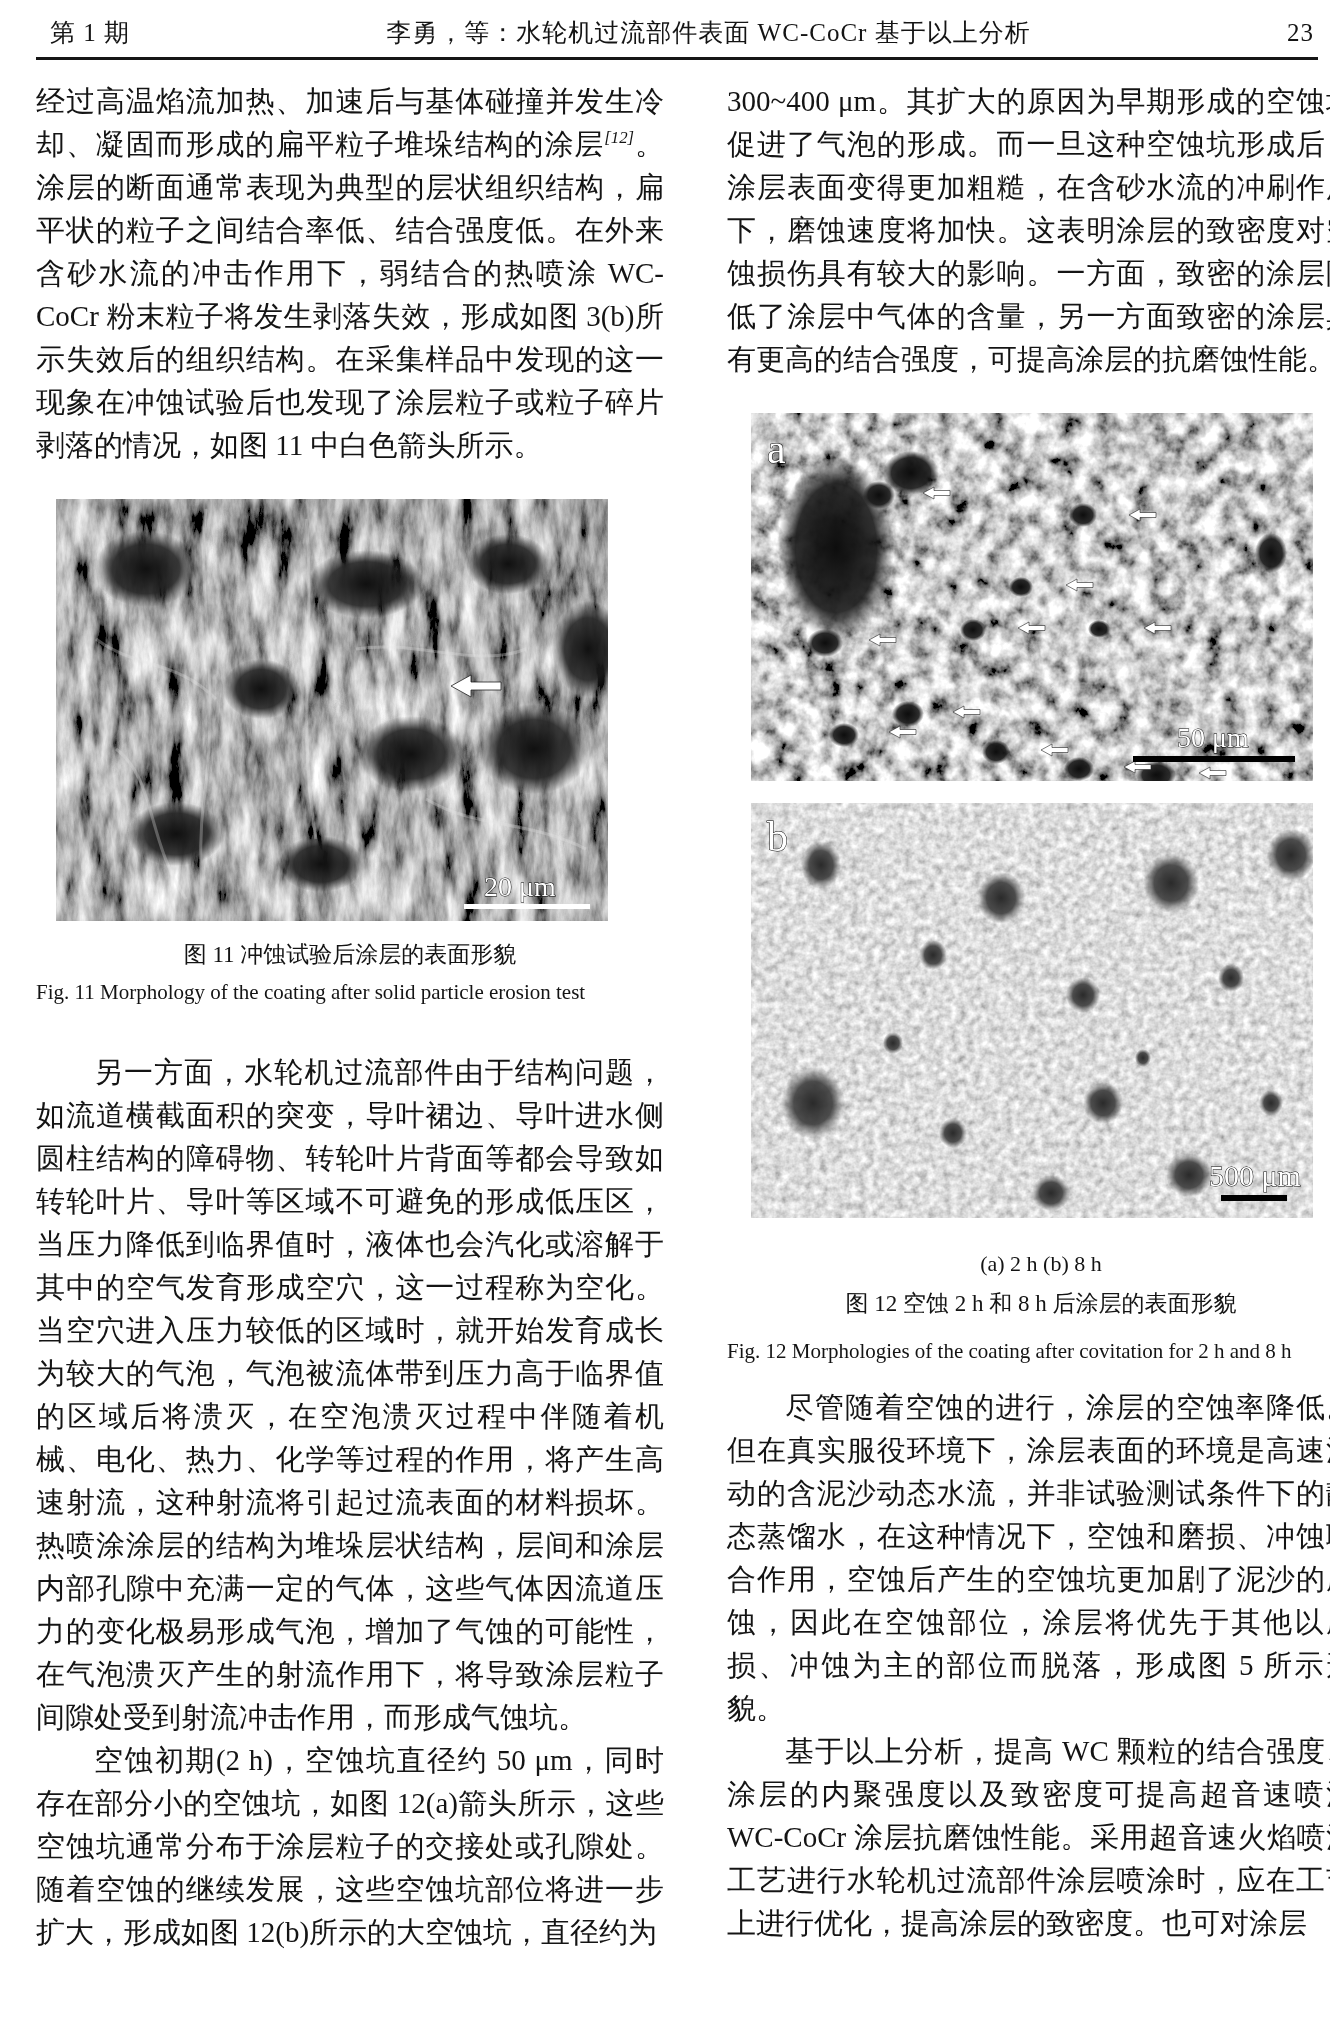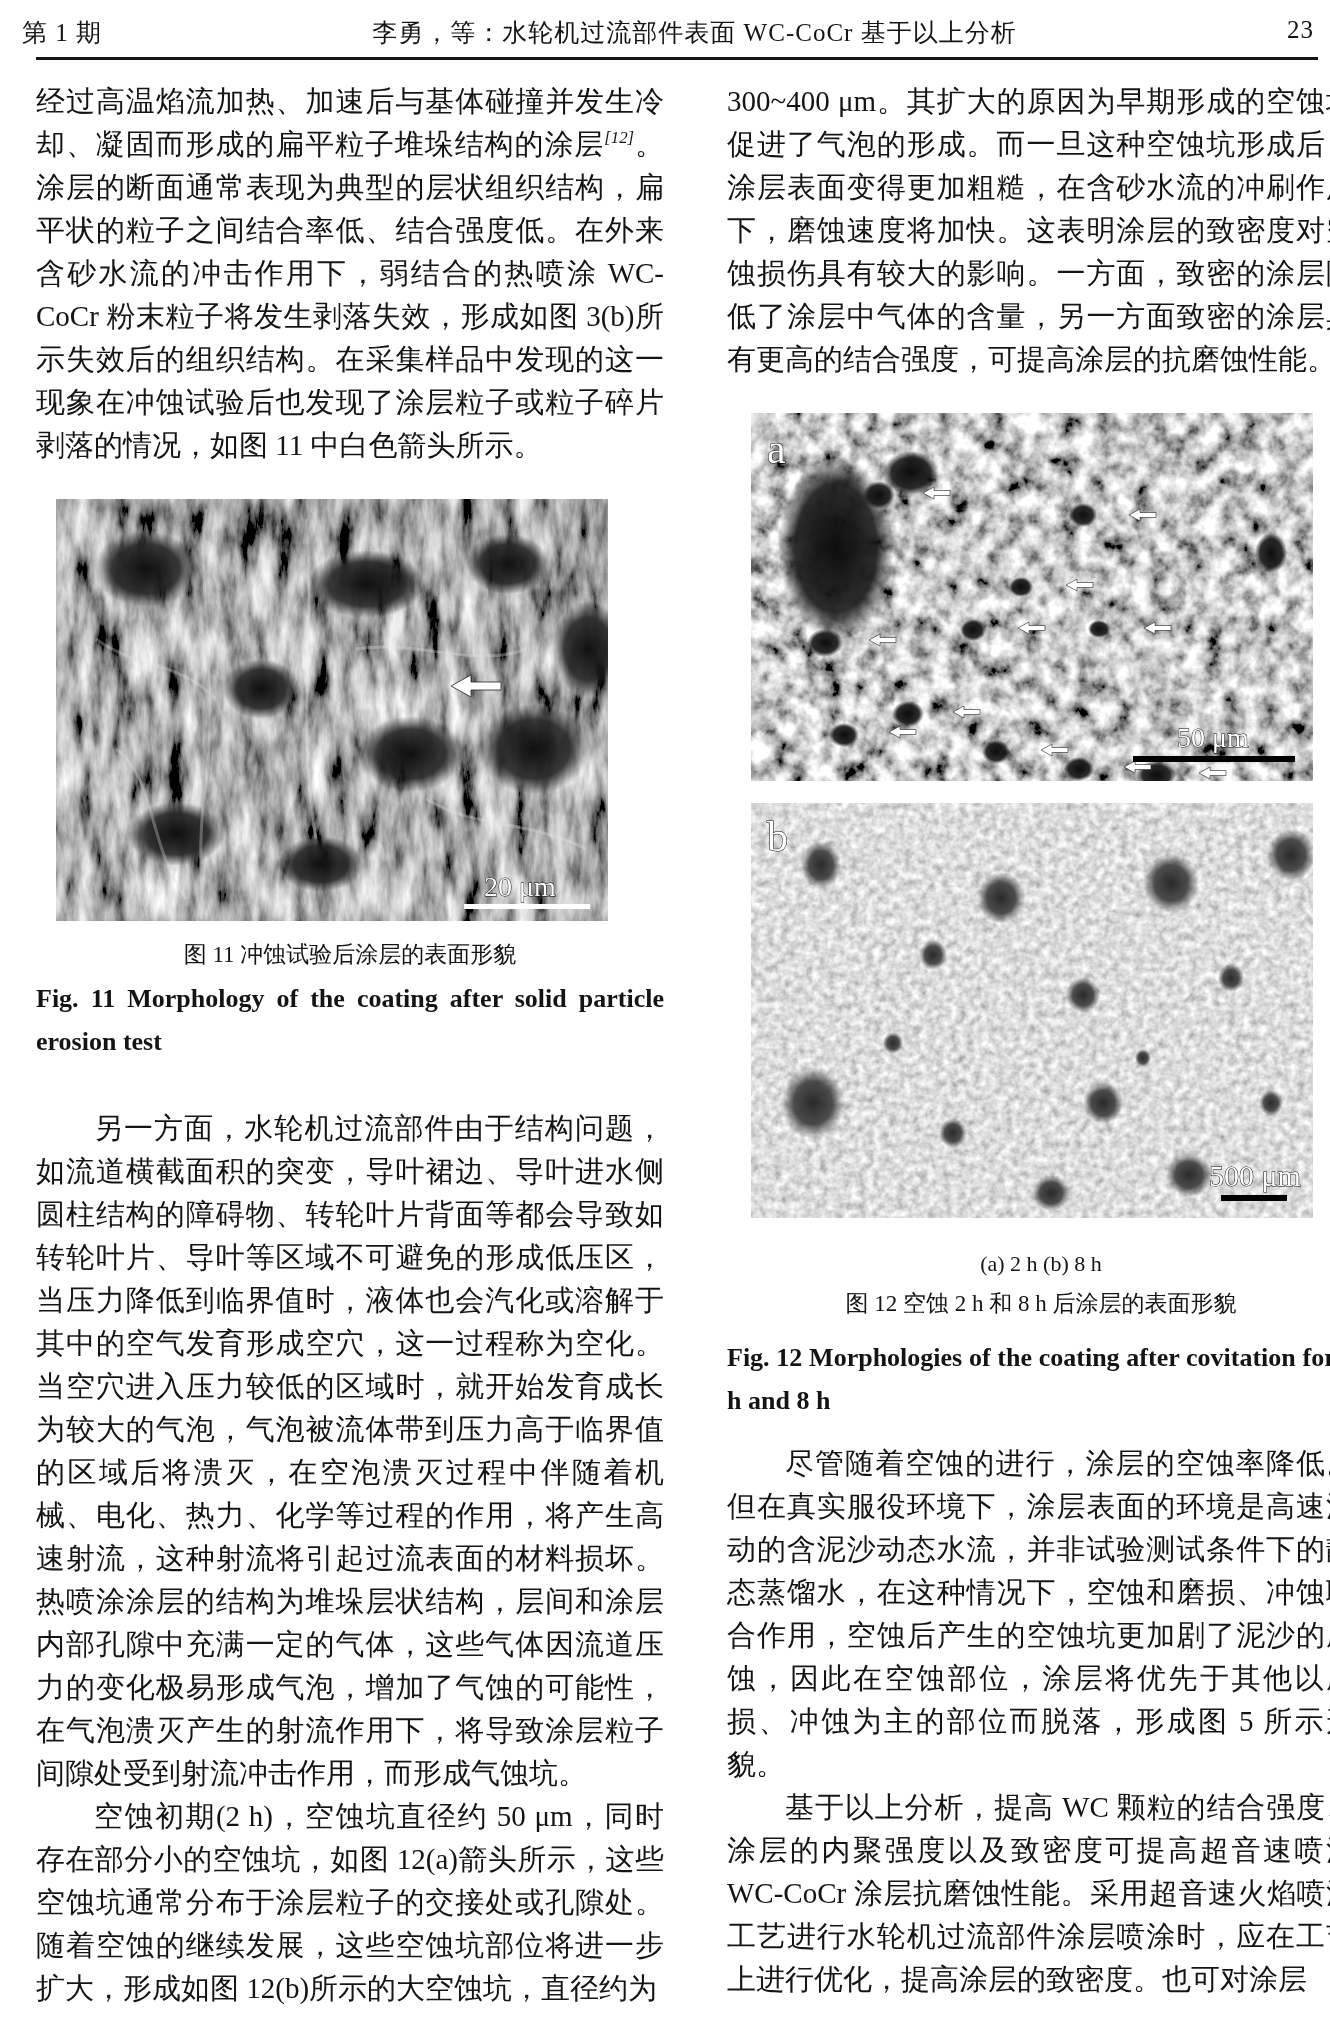--- a/index.html
+++ b/index.html
@@ -2,40 +2,40 @@
 <html><head>
 <meta charset="utf-8">
 <style>
   html,body{margin:0;padding:0;}
   body{
     width:1330px;height:2023px;background:#ffffff;position:relative;
     font-family:"Liberation Serif","DejaVu Serif",serif;color:#141414;
     overflow:hidden;
   }
   .page-header{
-    position:absolute;left:22px;right:16px;top:16px;
-    display:flex;justify-content:space-between;align-items:flex-start;
+    position:absolute;left:50px;right:16px;top:16px;
+    display:flex;justify-content:space-between;align-items:center;
     font-size:25px;letter-spacing:1px;
   }
   .header-rule{position:absolute;left:36px;right:12px;top:57px;height:3px;background:#151515;}
   .col{
     position:absolute;top:80px;width:628px;
     font-size:29px;line-height:43px;text-align:justify;text-justify:inter-ideograph;
   }
   .col-left{left:36px;}
   .col-right{left:727px;}
   p{margin:0;}
   .indent{text-indent:2em;}
   sup{font-size:0.58em;line-height:0;font-style:italic;}
   .fig11{display:block;margin:32px 0 0 20px;}
   .fig12a{display:block;margin:32px 0 0 24px;}
   .fig12b{display:block;margin:22px 0 0 24px;}
   .cap-cn{text-align:center;font-size:23px;line-height:40px;margin-top:14px;text-indent:0;}
   .cap-sub{text-align:center;font-size:22px;line-height:40px;margin-top:26px;text-indent:0;}
-  .cap-en{font-size:26px;line-height:43px;text-align:justify;margin-top:2px;text-indent:0;font-weight:bold;}
+  .cap-en{font-size:21px;line-height:30px;text-align:justify;margin-top:2px;text-indent:0;}
   .cap-en-r{margin-top:12px;}
   .p-after-fig{margin-top:44px;}
   .p-after-cap{margin-top:20px;}
   svg text{font-family:"Liberation Serif","DejaVu Serif",serif;}
 </style>
 </head>
 <body>
 
 <div class="page-header">
   <span>第 1 期</span>

